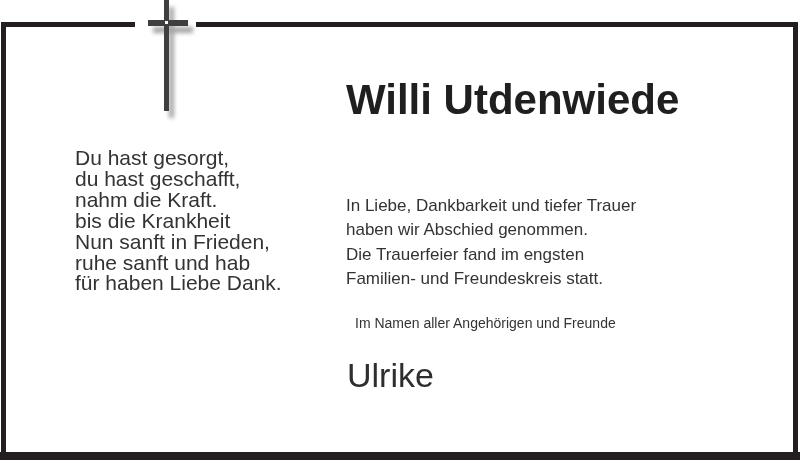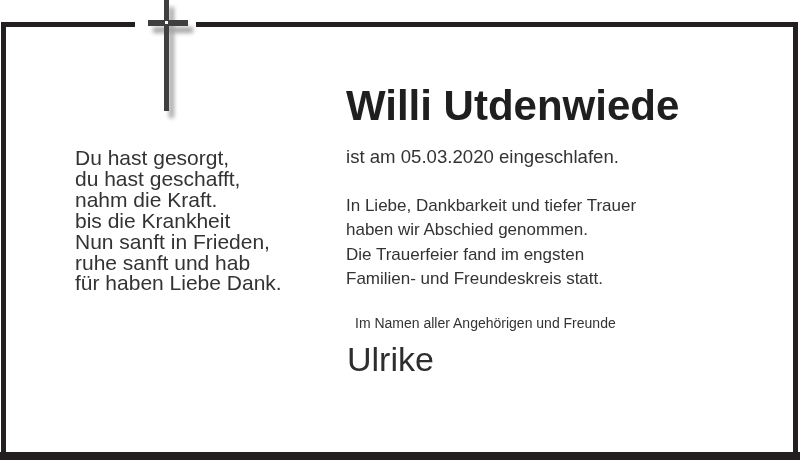--- a/index.html
+++ b/index.html
@@ -61,21 +61,21 @@
     font-size: 21px;
     line-height: 20.9px;
     color: #333333;
     white-space: nowrap;
   }
 
   
   .name {
     position: absolute;
     left: 346px;
-    top: 85px;
+    top: 79px;
     margin: 0;
     font-size: 42px;
     font-weight: bold;
     line-height: 1;
     color: #1f1f1f;
     white-space: nowrap;
   }
   .date-line {
     position: absolute;
     left: 346px;
@@ -96,21 +96,21 @@
     position: absolute;
     left: 355px;
     top: 311px;
     font-size: 14px;
     line-height: 24.3px;
     white-space: nowrap;
   }
   .signature {
     position: absolute;
     left: 347px;
-    top: 342px;
+    top: 358px;
     font-size: 34px;
     line-height: 1;
     color: #2e2e2e;
     white-space: nowrap;
   }
 </style>
 </head>
 <body>
 
 <div class="canvas">
@@ -132,21 +132,20 @@
     <div>du hast geschafft,</div>
     <div>nahm die Kraft.</div>
     <div>bis die Krankheit</div>
     <div>Nun sanft in Frieden,</div>
     <div>ruhe sanft und hab</div>
     <div>für haben Liebe Dank.</div>
   </div>
 
   <h1 class="name">Willi Utdenwiede</h1>
 
-  <div class="date-line">ist am 05.03.2020 eingeschlafen.</div>
 
   <div class="paragraph">
     <div>In Liebe, Dankbarkeit und tiefer Trauer</div>
     <div>haben wir Abschied genommen.</div>
     <div>Die Trauerfeier fand im engsten</div>
     <div>Familien- und Freundeskreis statt.</div>
   </div>
 
   <div class="closing">Im Namen aller Angehörigen und Freunde</div>
 

